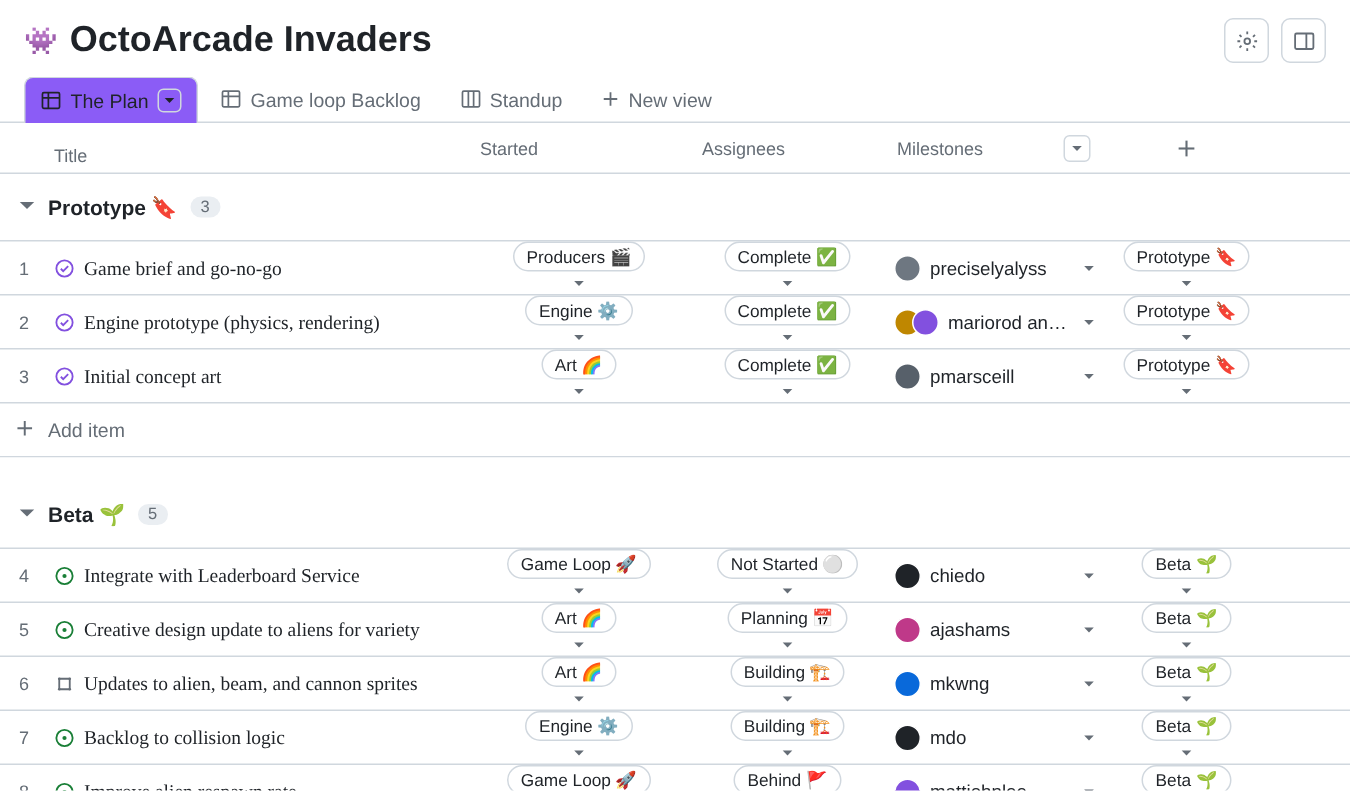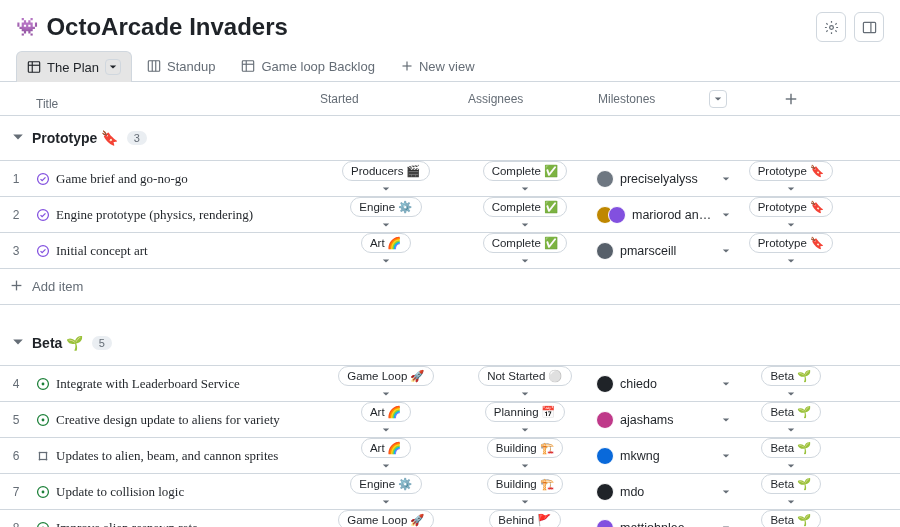--- a/index.html
+++ b/index.html
@@ -57,21 +57,21 @@
     padding: 7px 10px;
     color: var(--text-muted);
     border: 1px solid transparent;
     border-bottom: none;
     border-radius: 6px 6px 0 0;
     cursor: pointer;
     font-size: 13px;
   }
   .tab.active {
     border-color: var(--border);
-    background: #e5e5e5;
+    background: #8b5cf6;
     color: var(--text);
     position: relative;
     top: 1px;
   }
   .tab .chev {
     border: 1px solid var(--border);
     border-radius: 4px;
     width: 16px; height: 16px;
     display: flex; align-items: center; justify-content: center;
   }
@@ -229,32 +229,32 @@
     <span>The Plan</span>
     <span class="chev">
       <svg width="8" height="8" viewBox="0 0 10 10" fill="currentColor">
           <path d="M1 3l4 4 4-4z"></path>
         </svg>
     </span>
   </div>
   <div class="tab">
     <svg width="14" height="14" viewBox="0 0 16 16" fill="none" stroke="currentColor" stroke-width="1.3">
         <rect x="1.5" y="2" width="13" height="12" rx="1"></rect>
+        <line x1="1.5" y1="6" x2="14.5" y2="6"></line>
+        <line x1="6" y1="2" x2="6" y2="14"></line>
+      </svg>
+    <span>Game loop Backlog</span>
+  </div>
+  <div class="tab">
+    <svg width="14" height="14" viewBox="0 0 16 16" fill="none" stroke="currentColor" stroke-width="1.3">
+        <rect x="1.5" y="2" width="13" height="12" rx="1"></rect>
         <line x1="6" y1="2" x2="6" y2="14"></line>
         <line x1="10" y1="2" x2="10" y2="14"></line>
       </svg>
     <span>Standup</span>
-  </div>
-  <div class="tab">
-    <svg width="14" height="14" viewBox="0 0 16 16" fill="none" stroke="currentColor" stroke-width="1.3">
-        <rect x="1.5" y="2" width="13" height="12" rx="1"></rect>
-        <line x1="1.5" y1="6" x2="14.5" y2="6"></line>
-        <line x1="6" y1="2" x2="6" y2="14"></line>
-      </svg>
-    <span>Game loop Backlog</span>
   </div>
   <div class="tab">
     <svg width="12" height="12" viewBox="0 0 16 16" fill="none" stroke="currentColor" stroke-width="1.6">
         <line x1="8" y1="2" x2="8" y2="14"></line>
         <line x1="2" y1="8" x2="14" y2="8"></line>
       </svg>
     <span>New view</span>
   </div>
 </div>
 
@@ -533,21 +533,21 @@
       </div>
       <div></div>
     </div>
     <div class="row">
       <div class="num">7</div>
       <div class="title-cell">
         <svg class="status-circle" viewBox="0 0 16 16" fill="none" stroke="#1a7f37" stroke-width="1.4">
           <circle cx="8" cy="8" r="6.2"></circle>
           <circle cx="8" cy="8" r="1.6" fill="#1a7f37" stroke="none"></circle>
         </svg>
-        <span class="issue-title">Update to collision logic</span>
+        <span class="issue-title">Backlog to collision logic</span>
       </div>
       <div class="pill-cell">
         <span class="pill">Engine ⚙️</span>
         <span class="pill-chev"><svg class="cell-chev" width="8" height="8" viewBox="0 0 10 10" fill="currentColor">
             <path d="M1 3l4 4 4-4z"></path>
           </svg></span>
       </div>
       <div class="pill-cell">
         <span class="pill">Building 🏗️</span>
         <span class="pill-chev"><svg class="cell-chev" width="8" height="8" viewBox="0 0 10 10" fill="currentColor">

